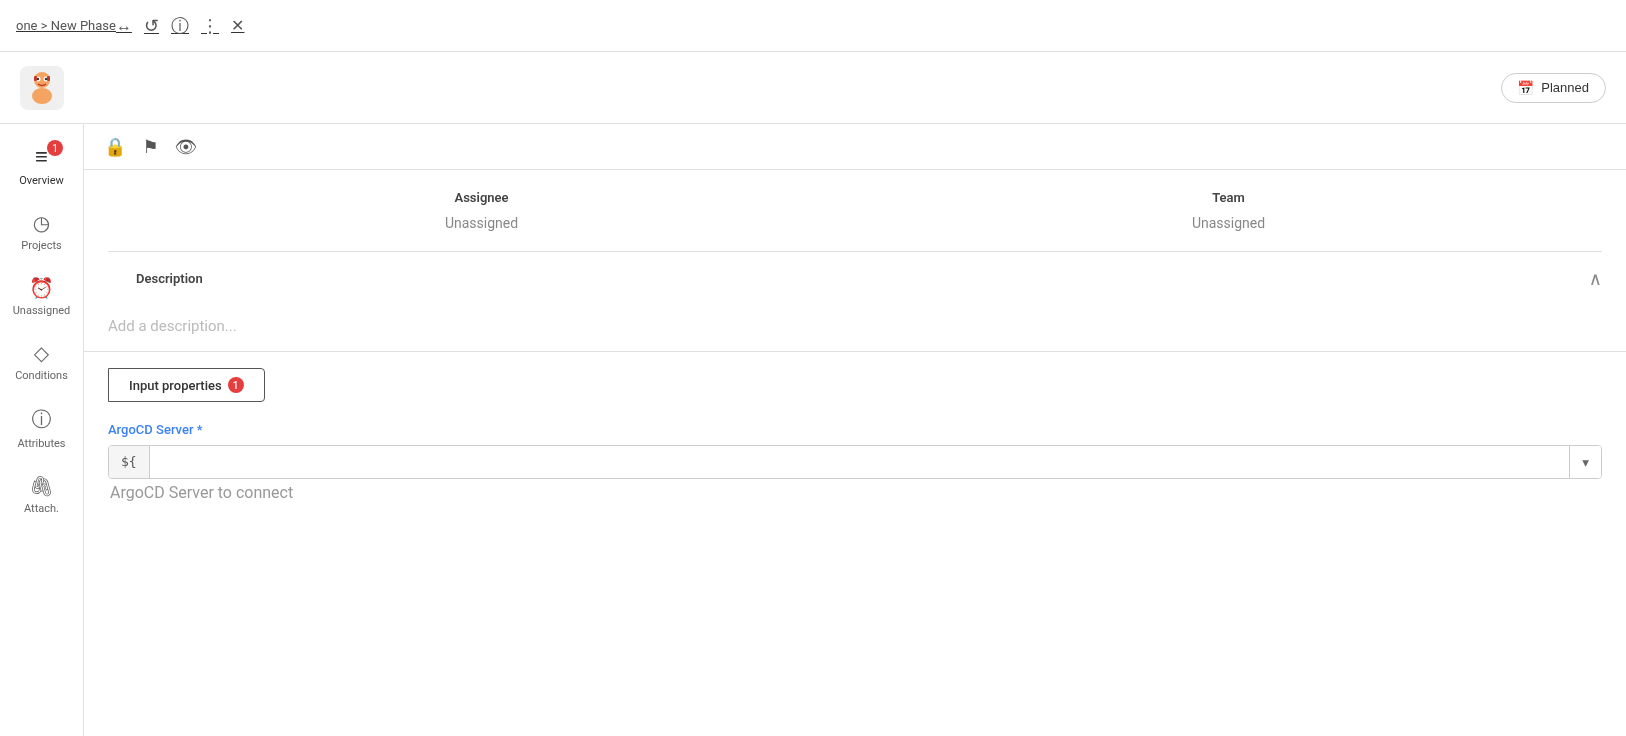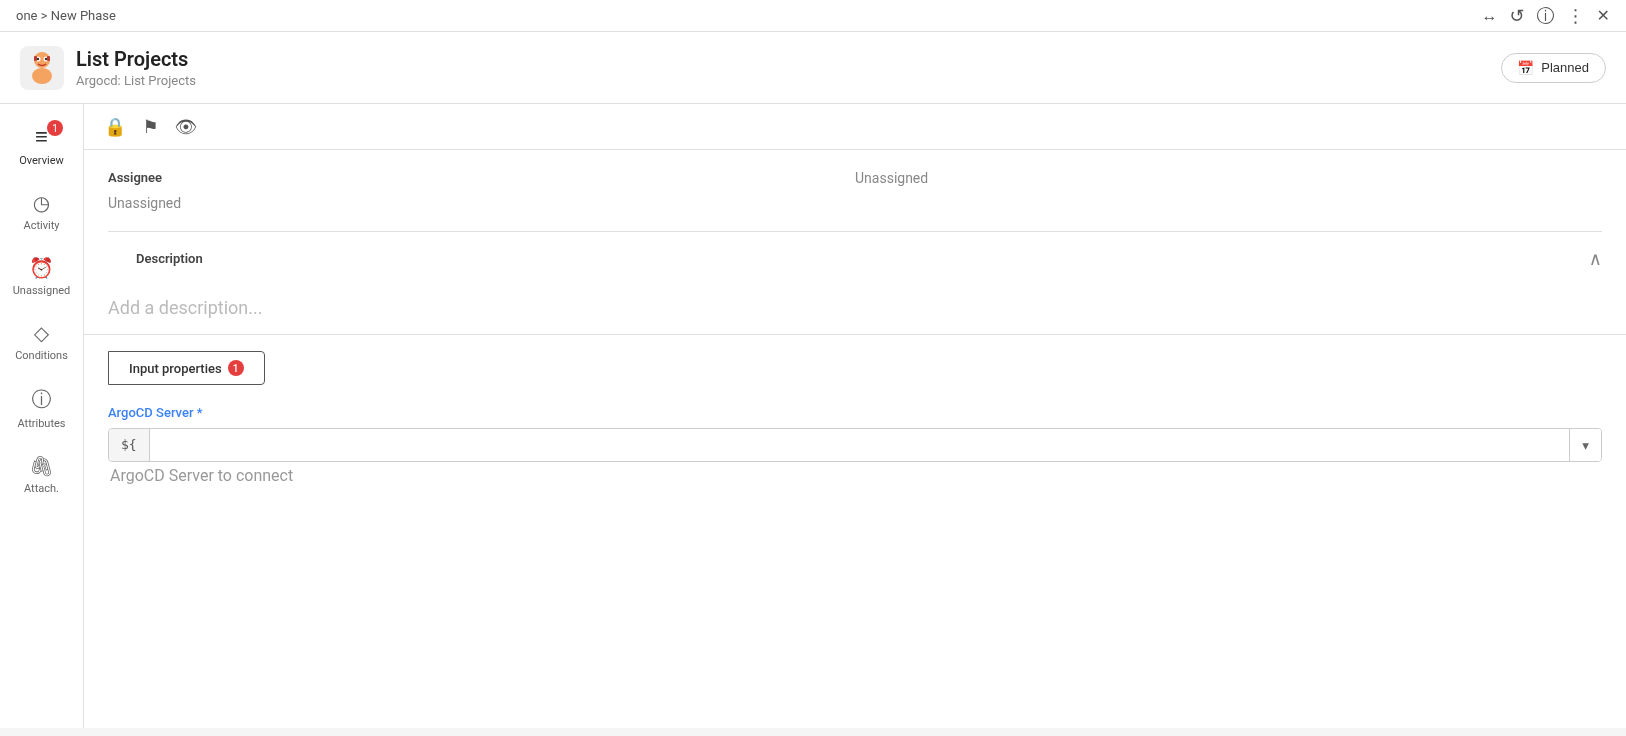--- a/index.html
+++ b/index.html
@@ -1,22 +1,22 @@
 <!DOCTYPE html>
 <html><head>
   <meta charset="utf-8">
   <style>
     * { box-sizing: border-box; margin: 0; padding: 0; }
     body { font-family: -apple-system, BlinkMacSystemFont, 'Segoe UI', Roboto, sans-serif; background: #f5f5f5; color: #333; font-size: 14px; }
 
     
     .top-bar {
-      display: flex; align-items: center; justify-content: space-between;
+      display: flex; align-items: center; justify-content: flex-start;
       background: #fff; border-bottom: 1px solid #e0e0e0;
-      padding: 0 16px; height: 32px;
+      padding: 0 16px; height: 52px; text-decoration: underline;
     }
     .top-bar-breadcrumb { font-size: 13px; color: #555; }
     .top-bar-actions { display: flex; align-items: center; gap: 12px; }
     .top-bar-actions span { font-size: 18px; color: #555; cursor: pointer; }
 
     
     .header {
       display: flex; align-items: center; justify-content: space-between;
       background: #fff; border-bottom: 1px solid #e0e0e0;
       padding: 12px 20px; height: 72px;
@@ -66,29 +66,29 @@
     
     .toolbar {
       display: flex; align-items: center; gap: 16px;
       padding: 12px 20px; border-bottom: 1px solid #e0e0e0;
     }
     .toolbar-icon { font-size: 18px; color: #555; cursor: pointer; }
 
     
     .section { padding: 20px 24px; }
 
-    .assignee-row { display: flex; gap: 0; }
+    .assignee-row { display: flex; gap: 0; text-align: center; }
     .assignee-col { flex: 1; }
     .field-label { font-size: 13px; font-weight: 600; color: #444; margin-bottom: 10px; }
     .field-value { font-size: 14px; color: #888; }
 
     .description-section { padding: 16px 24px; border-bottom: 1px solid #e0e0e0; }
     .description-header { display: flex; justify-content: space-between; align-items: center; margin-bottom: 12px; margin-left: 28px; }
     .description-header .field-label { margin-bottom: 0; }
-    .description-placeholder { color: #bbb; font-size: 18px; margin-top: 28px; }
+    .description-placeholder { color: #bbb; font-size: 15px; margin-top: 28px; }
 
     
     .tabs-section { padding: 16px 24px 0; }
     .tabs { display: flex; gap: 0; }
     .tab {
       padding: 8px 20px; border: 1px solid #ddd; cursor: pointer;
       font-size: 13px; color: #555; background: #fff;
       display: flex; align-items: center; gap: 6px; text-align: right;
     }
     .tab:first-child { border-radius: 4px 0 0 4px; }
@@ -143,44 +143,40 @@
         <ellipse cx="18" cy="26" rx="10" ry="8" fill="#f4a460"></ellipse>
         <circle cx="14" cy="9" r="2.5" fill="#fff"></circle>
         <circle cx="22" cy="9" r="2.5" fill="#fff"></circle>
         <circle cx="14" cy="9" r="1.2" fill="#333"></circle>
         <circle cx="22" cy="9" r="1.2" fill="#333"></circle>
         <path d="M14 14 Q18 17 22 14" stroke="#c0392b" stroke-width="1.5" fill="none"></path>
         <rect x="10" y="6" width="3" height="5" rx="1" fill="#c0392b"></rect>
         <rect x="23" y="6" width="3" height="5" rx="1" fill="#c0392b"></rect>
       </svg>
     </div>
-    <div>
-      <div class="header-title">List Projects</div>
-      <div class="header-subtitle">Argocd: List Projects</div>
-    </div>
   </div>
   <button class="planned-btn">
     <span class="cal-icon">📅</span>
     <span>Planned</span>
   </button>
 </div>
 
 <div class="main-layout">
 
   <div class="sidebar">
 
     <div class="sidebar-item active">
       <span class="icon" style="font-size:22px;">≡</span>
       <span>Overview</span>
       <span class="badge">1</span>
     </div>
 
     <div class="sidebar-item">
       <span class="icon" style="font-size:20px;">◷</span>
-      <span>Activity</span>
+      <span>Projects</span>
     </div>
 
     <div class="sidebar-item">
       <span class="icon" style="font-size:20px;">⏰</span>
       <span>Unassigned</span>
     </div>
 
     <div class="sidebar-item">
       <span class="icon" style="font-size:20px;">◇</span>
       <span>Conditions</span>
@@ -206,20 +202,21 @@
       <span class="toolbar-icon">👁</span>
     </div>
 
     <div class="section">
       <div class="assignee-row">
         <div class="assignee-col">
           <div class="field-label">Assignee</div>
           <div class="field-value">Unassigned</div>
         </div>
         <div class="assignee-col">
+          <div class="field-label">Team</div>
           <div class="field-value">Unassigned</div>
         </div>
       </div>
     </div>
 
     <hr class="divider">
 
     <div class="description-section">
       <div class="description-header">
         <div class="field-label">Description</div>

